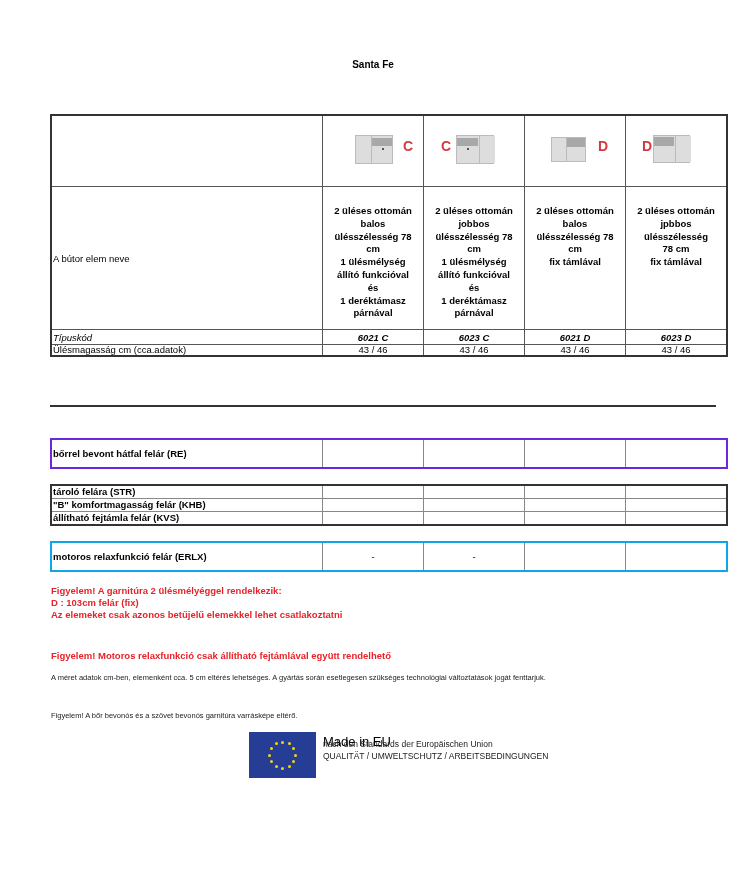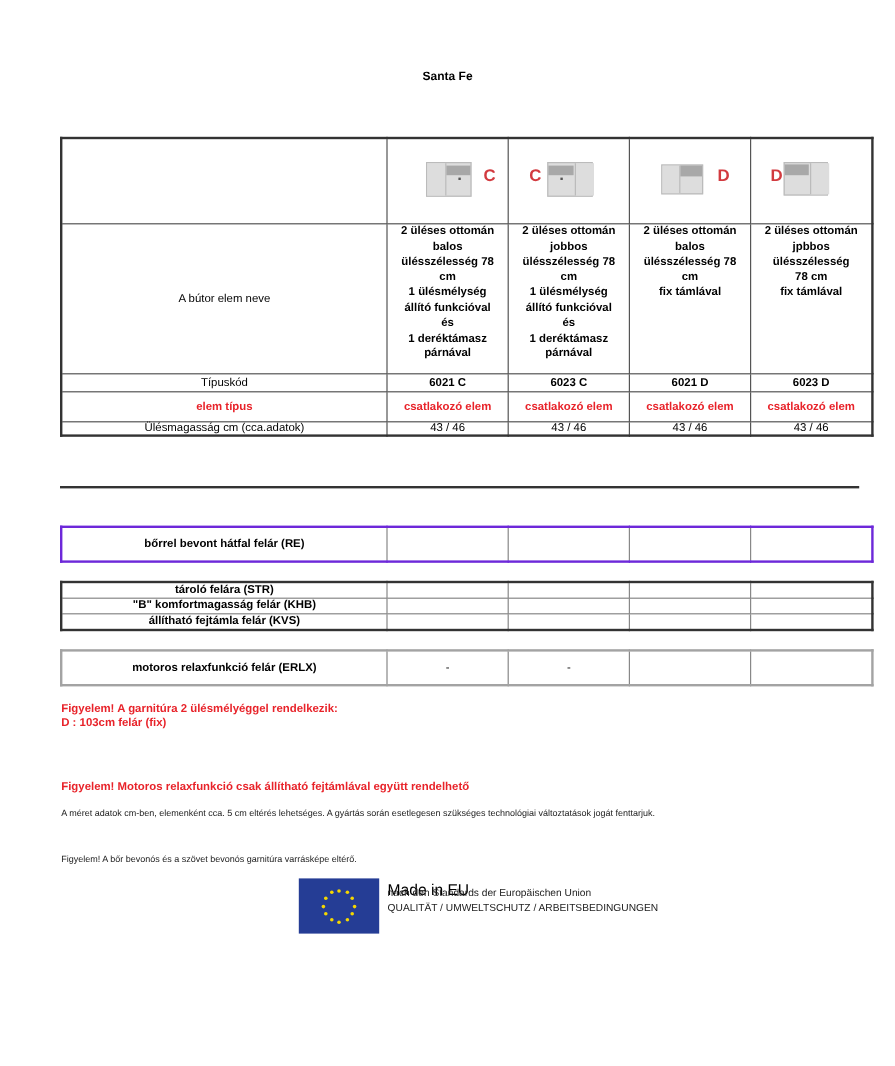--- a/index.html
+++ b/index.html
@@ -1,50 +1,50 @@
 <!DOCTYPE html>
 <html><head>
 <meta charset="utf-8">
 <style>
   html, body { margin:0; padding:0; background:#fff; }
   body { width:746px; height:888px; position:relative; font-family:"Liberation Sans", sans-serif; color:#000; overflow:hidden; }
   .title { position:absolute; left:0; width:746px; top:59px; text-align:center; font-weight:bold; font-size:10px; }
 
   table { border-collapse:collapse; position:absolute; table-layout:fixed; }
-  td { border:1px solid #555; font-size:9.5px; padding:0 1px; line-height:11px;text-align:center; }
+  td { border:1px solid #555; font-size:9.5px; padding:0 1px; line-height:11px; }
 
   #main { left:50px; top:114px; width:666px; border:2px solid #333; }
   #main td.c1 { width:268px; }
   #main td.cv { width:98px; text-align:center; }
   .hdr-img td { height:70px; }
-  .desc td.cv { font-weight:bold; vertical-align:top; padding-top:0; line-height:12.8px; }
+  .desc td.cv { font-weight:bold; vertical-align:top; padding-top:18px; line-height:12.8px; }
   .desc td { height:124px; }
   .desc td.c1 { vertical-align:middle; }
-  .row-code td { height:14px; }
+  .row-code td { height:14px;font-style:italic; }
   .row-code td.cv { font-weight:bold; }
   .row-type td { height:24px; color:#e8232a; font-weight:bold; }
   .row-small td { height:10px; line-height:10px; }
 
   .icon-cell { position:relative; }
   .sofa { position:absolute; top:19px; width:38px; height:29px; background:#ddd; border:1px solid #bbb; box-sizing:border-box; }
   .sofa .arm { position:absolute; top:0; width:15px; height:27px; background:#ddd; border-right:1px solid #bbb; }
   .sofa .back { position:absolute; top:2px; height:8px; background:#a8a8a8; }
   .sofa .dot { position:absolute; top:12px; width:2px; height:2px; background:#555; }
   .letter { position:absolute; top:25px; font-weight:bold; color:#d23a3f; font-size:14px; }
 
   .sep-line { position:absolute; left:50px; width:666px; height:0; border-top:2px solid #333; top:405px; }
 
   .extra td { border:1px solid #888; }
   .extra td.c1 { width:268px; font-weight:bold; }
   .extra td.cv { width:98px; text-align:center; }
   #re { left:50px; top:438px; width:666px; border:2px solid #6d28d9; }
   #re td { height:27px; }
   #opts { left:50px; top:484px; width:666px; border:2px solid #333; }
   #opts td { height:12px; line-height:12px; }
-  #erlx { left:50px; top:541px; width:666px; border:2px solid #a3a3a3; }
+  #erlx { left:50px; top:541px; width:666px; border:2px solid #0ea5e9; }
   #erlx td { height:27px; }
 
   .notes { position:absolute; left:51px; font-size:9.5px; color:#e8232a; font-weight:bold; line-height:12.2px; }
   .small { position:absolute; left:51px; font-size:7.5px; color:#222; }
   .eu { position:absolute; left:249px; top:732px; width:67px; height:46px; background:#253d95; }
   .eu .star { position:absolute; width:3px; height:3px; background:#f5d700; border-radius:50%; }
   .eu-title { position:absolute; left:323px; top:734px; font-size:13px; font-weight:normal; }
   .eu-sub { position:absolute; left:323px; font-size:8.5px; color:#222; }
 </style>
 </head>
@@ -126,27 +126,20 @@
           <div>fix támlával</div>
         </td>
   </tr>
   <tr class="row-code">
     <td class="c1">Típuskód</td>
     <td class="cv">6021 C</td>
     <td class="cv">6023 C</td>
     <td class="cv">6021 D</td>
     <td class="cv">6023 D</td>
   </tr>
-  <tr class="row-type">
-    <td class="c1">elem típus</td>
-    <td class="cv">csatlakozó elem</td>
-    <td class="cv">csatlakozó elem</td>
-    <td class="cv">csatlakozó elem</td>
-    <td class="cv">csatlakozó elem</td>
-  </tr>
   <tr class="row-small">
     <td class="c1">Ülésmagasság cm (cca.adatok)</td>
     <td class="cv">43 / 46</td>
     <td class="cv">43 / 46</td>
     <td class="cv">43 / 46</td>
     <td class="cv">43 / 46</td>
   </tr>
 </tbody>
   </table>
 
@@ -198,20 +191,21 @@
     <td class="cv">-</td>
     <td class="cv"></td>
     <td class="cv"></td>
   </tr>
 </tbody>
   </table>
 
 <div class="notes" style="top:585px">
   <div>Figyelem! A garnitúra 2 ülésmélyéggel rendelkezik:</div>
   <div>D : 103cm felár (fix)</div>
+  <div>Az elemeket csak azonos betűjelű elemekkel lehet csatlakoztatni</div>
 </div>
 <div class="notes" style="top:650px">Figyelem! Motoros relaxfunkció csak állítható fejtámlával együtt rendelhető</div>
 
 <div class="small" style="top:673px">A méret adatok cm-ben, elemenként cca. 5 cm eltérés lehetséges. A gyártás során esetlegesen szükséges technológiai változtatások jogát fenttarjuk.</div>
 <div class="small" style="top:711px">Figyelem! A bőr bevonós és a szövet bevonós garnitúra varrásképe eltérő.</div>
 
 <div class="eu" id="euflag" style="background: rgb(37, 61, 149);">
     <div class="star" style="background: rgb(245, 215, 0); left: 45px; top: 21.5px;"></div>
     <div class="star" style="background: rgb(245, 215, 0); left: 43.2583px; top: 28px;"></div>
     <div class="star" style="background: rgb(245, 215, 0); left: 38.5px; top: 32.7583px;"></div>

